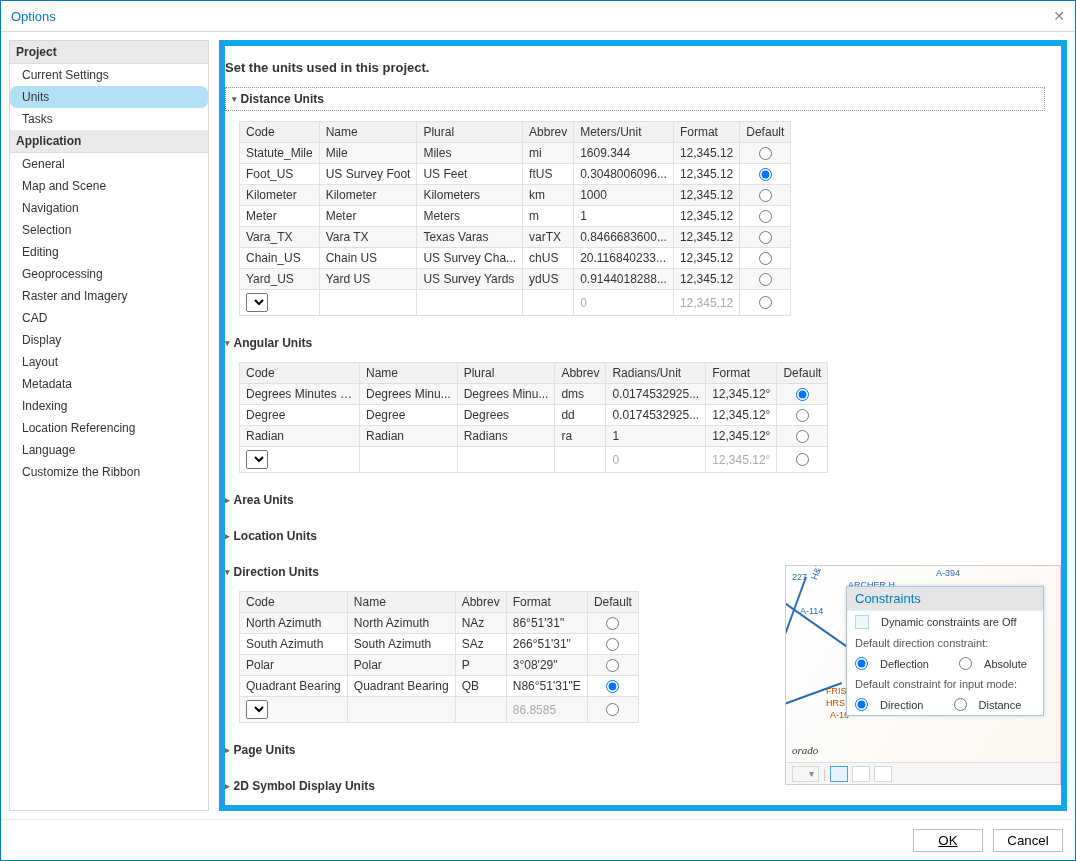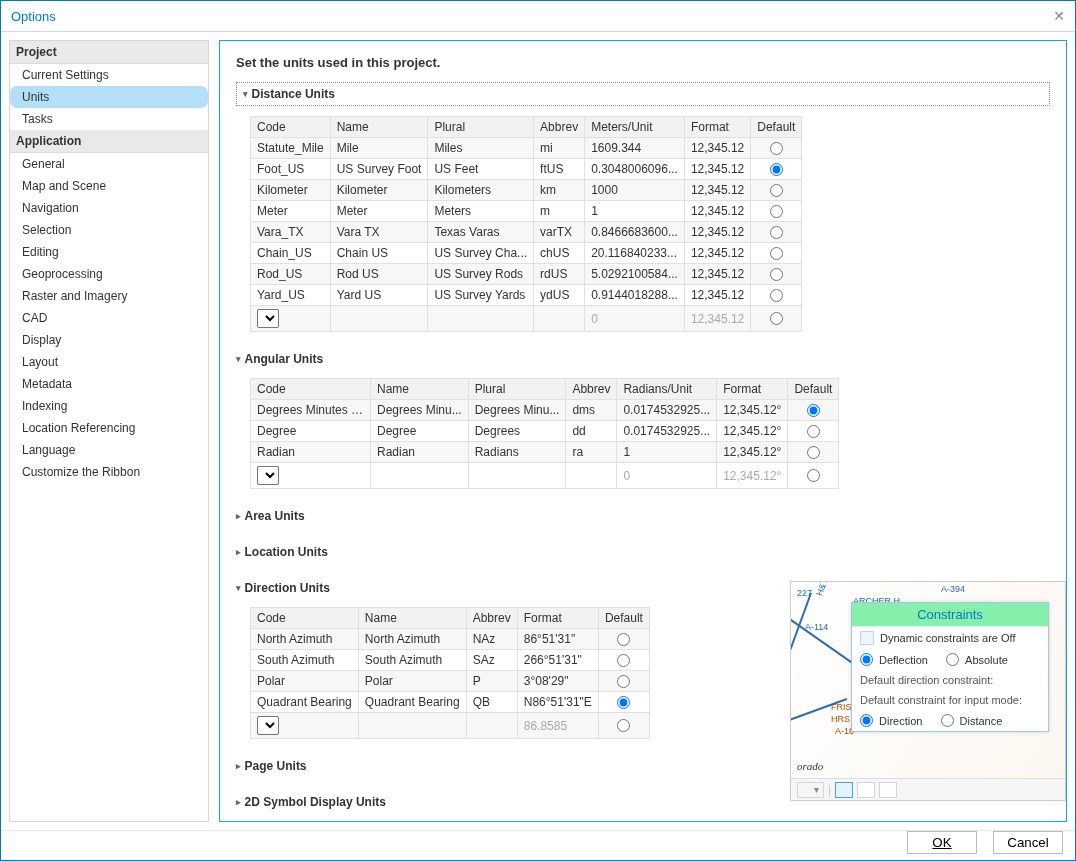--- a/index.html
+++ b/index.html
@@ -10,55 +10,55 @@
   .titlebar .title { color:#007ac2; font-size:13px; }
   .titlebar .close { color:#888; font-size:14px; cursor:pointer; }
 
   .body-area { flex:1; display:flex; padding:8px; gap:10px; overflow:hidden; }
 
   .sidebar { width:200px; border:1px solid #d6d6d6; display:flex; flex-direction:column; }
   .sidebar .category { background:#e9e9e9; font-weight:bold; padding:4px 6px; border-bottom:1px solid #dcdcdc; }
   .sidebar .item { padding:4px 12px; cursor:pointer; }
   .sidebar .item.selected { background:#b3e0f7;border-radius:7px; }
 
-  .main { flex:1; border:1px solid #0ea5e9; overflow:auto; padding:8px 16px 16px 16px; position:relative; }
+  .main { flex:1; border:6px solid #0ea5e9; overflow:auto; padding:8px 16px 16px 0; position:relative; }
 
   .page-title { font-weight:bold; font-size:13px; margin:6px 0 12px 0; }
 
   .section { margin-bottom:18px; }
   .section-head { font-weight:bold; display:flex; align-items:center; gap:4px; cursor:pointer; padding:2px 0; }
   .section-head .chev { display:inline-block; font-size:9px; color:#666; }
   .section.boxed .section-head { border:1px dotted #999; padding:4px 6px; }
 
   table.units { border-collapse:collapse; margin:10px 0 0 14px; width:540px; }
   table.units th, table.units td { border:1px solid #e0e0e0; padding:3px 6px; text-align:left; font-size:12px; white-space:nowrap; overflow:hidden; text-overflow:ellipsis; }
   table.units th { background:#f2f2f2; font-weight:normal; color:#333;margin-top:24px; }
   table.units tr:nth-child(even) td { background:#f7f7f7; }
   table.units td.rad input[type=radio]{ margin:0 auto; display:block; }
   table.units .placeholder td { color:#aaa; }
   table.units td { max-width:120px; }
 
   table.dir { width:400px; }
   table.ang { width:540px; }
 
-  .footer { height:30px; border-top:1px solid #e6e6e6; display:flex; justify-content:flex-end; align-items:flex-start; gap:16px; padding:0 12px; }
+  .footer { height:41px; border-top:1px solid #e6e6e6; display:flex; justify-content:flex-end; align-items:center; gap:10px; padding:0 12px; }
   .footer button { width:70px; height:23px; background:#fff; border:1px solid #bbb; cursor:pointer; }
   .footer button .u { text-decoration:underline; }
 
   
   .overlay { position:absolute; right:0; bottom:20px; width:276px; height:220px; border:1px solid #ccc; overflow:hidden; }
   .overlay .mapbg { position:absolute; inset:0; background:
      linear-gradient(120deg,#fff 0%,#fbf6ef 100%); }
   .overlay .road { position:absolute; background:none; border-top:2px solid #2b6cb3; transform-origin:left center; }
   .overlay .roadlbl { position:absolute; font-size:9px; color:#2b6cb3; }
   .overlay .citylbl { position:absolute; font-size:11px; font-style:italic; color:#333; font-family: Georgia, serif; }
   .overlay .fris { position:absolute; font-size:9px; color:#a94a00; }
   .panel { position:absolute; top:20px; left:60px; width:198px; background:#fff; border:1px solid #9ec8e3; box-shadow:0 0 4px rgba(0,0,0,.15); }
-  .panel .ph { background:#86efac; padding:4px 8px; color:#007ac2; font-size:13px; border-bottom:1px solid #e1eef6;text-align:center; }
-  .panel .row { padding:4px 8px; font-size:11px; display:flex; align-items:center; gap:6px; }
+  .panel .ph { background:#e5e5e5; padding:4px 8px; color:#007ac2; font-size:13px; border-bottom:1px solid #e1eef6; }
+  .panel .row { padding:4px 8px; font-size:11px; display:flex; align-items:center; gap:12px; }
   .panel .row input[type=radio]{ margin:0; }
   .panel .sub { color:#555; }
   .panel .iconbtn { display:inline-block; width:14px; height:14px; background:#eef6fb; border:1px solid #b3d8ef; }
 
   .overlay .toolbar { position:absolute; bottom:0; left:0; right:0; height:22px; background:#f6f6f6; border-top:1px solid #ddd; display:flex; align-items:center; gap:4px; padding:0 6px;}
   .overlay .toolbar .tbtn { width:18px; height:16px; border:1px solid #cfd8dc; background:#fff; }
   .overlay .toolbar .tbtn.sel { border-color:#4aa3df; background:#e4f2fb; }
   .overlay .toolbar .dd { height:16px; border:1px solid #cfd8dc; display:inline-flex; align-items:center; padding:0 4px 0 10px; font-size:10px; color:#888; }
   .overlay .toolbar .dd::after { content:"▾"; margin-left:6px; }
 
@@ -185,31 +185,20 @@
                 <td>Chain US</td>
                 <td>US Survey Cha...</td>
                 <td>chUS</td>
                 <td>20.116840233...</td>
                 <td>12,345.12</td>
                 <td class="rad">
                   <input type="radio" name="distdef" style="">
                 </td>
               </tr>
               <tr>
-                <td>Rod_US</td>
-                <td>Rod US</td>
-                <td>US Survey Rods</td>
-                <td>rdUS</td>
-                <td>5.0292100584...</td>
-                <td>12,345.12</td>
-                <td class="rad">
-                  <input type="radio" name="distdef" style="">
-                </td>
-              </tr>
-              <tr>
                 <td>Yard_US</td>
                 <td>Yard US</td>
                 <td>US Survey Yards</td>
                 <td>ydUS</td>
                 <td>0.9144018288...</td>
                 <td>12,345.12</td>
                 <td class="rad">
                   <input type="radio" name="distdef" style="">
                 </td>
               </tr>
@@ -397,28 +386,28 @@
         <div class="fris" style="top:132px; left:40px;">HRS H</div>
         <div class="fris" style="top:144px; left:44px;">A-16</div>
         <div class="citylbl" style="bottom:28px; left:6px;">orado</div>
 
         <div class="panel">
           <div class="ph">Constraints</div>
           <div class="row">
             <span class="iconbtn"></span>
             <span>Dynamic constraints are Off</span>
           </div>
+          <div class="row sub">Default direction constraint:</div>
           <div class="row">
             <input type="radio" checked="" style="">
             <span>Deflection</span>
             &nbsp;&nbsp;
             <input type="radio" style="">
             <span>Absolute</span>
           </div>
-          <div class="row sub">Default direction constraint:</div>
           <div class="row sub">Default constraint for input mode:</div>
           <div class="row">
             <input type="radio" checked="" style="">
             <span>Direction</span>
             &nbsp;&nbsp;
             <input type="radio" style="">
             <span>Distance</span>
           </div>
         </div>
 

